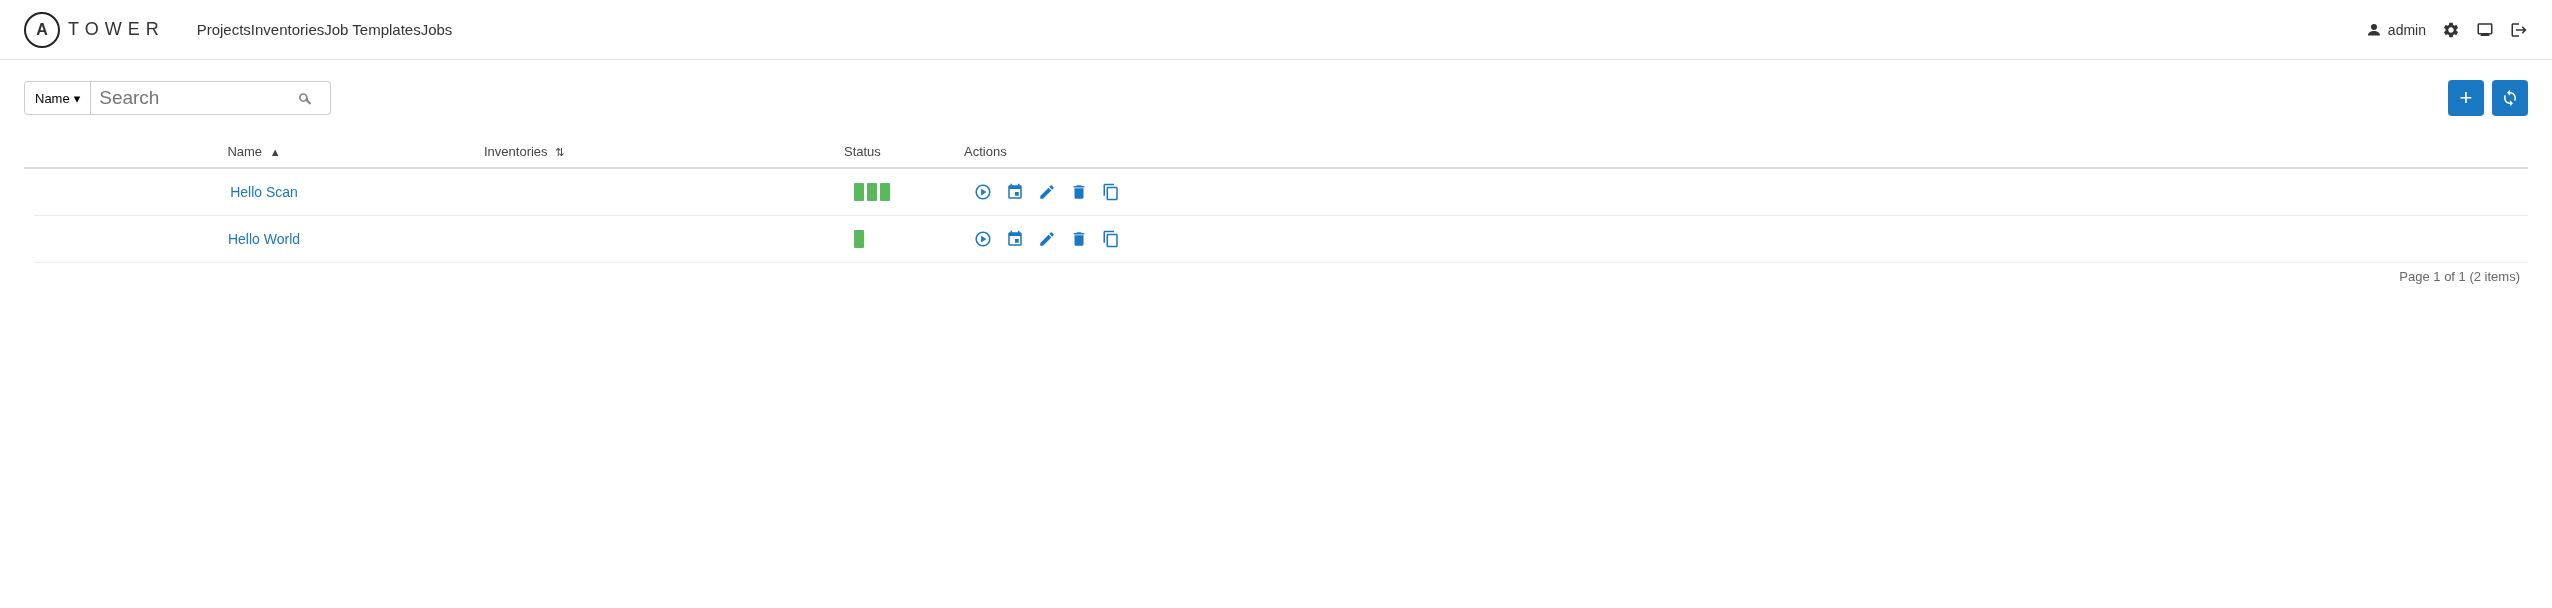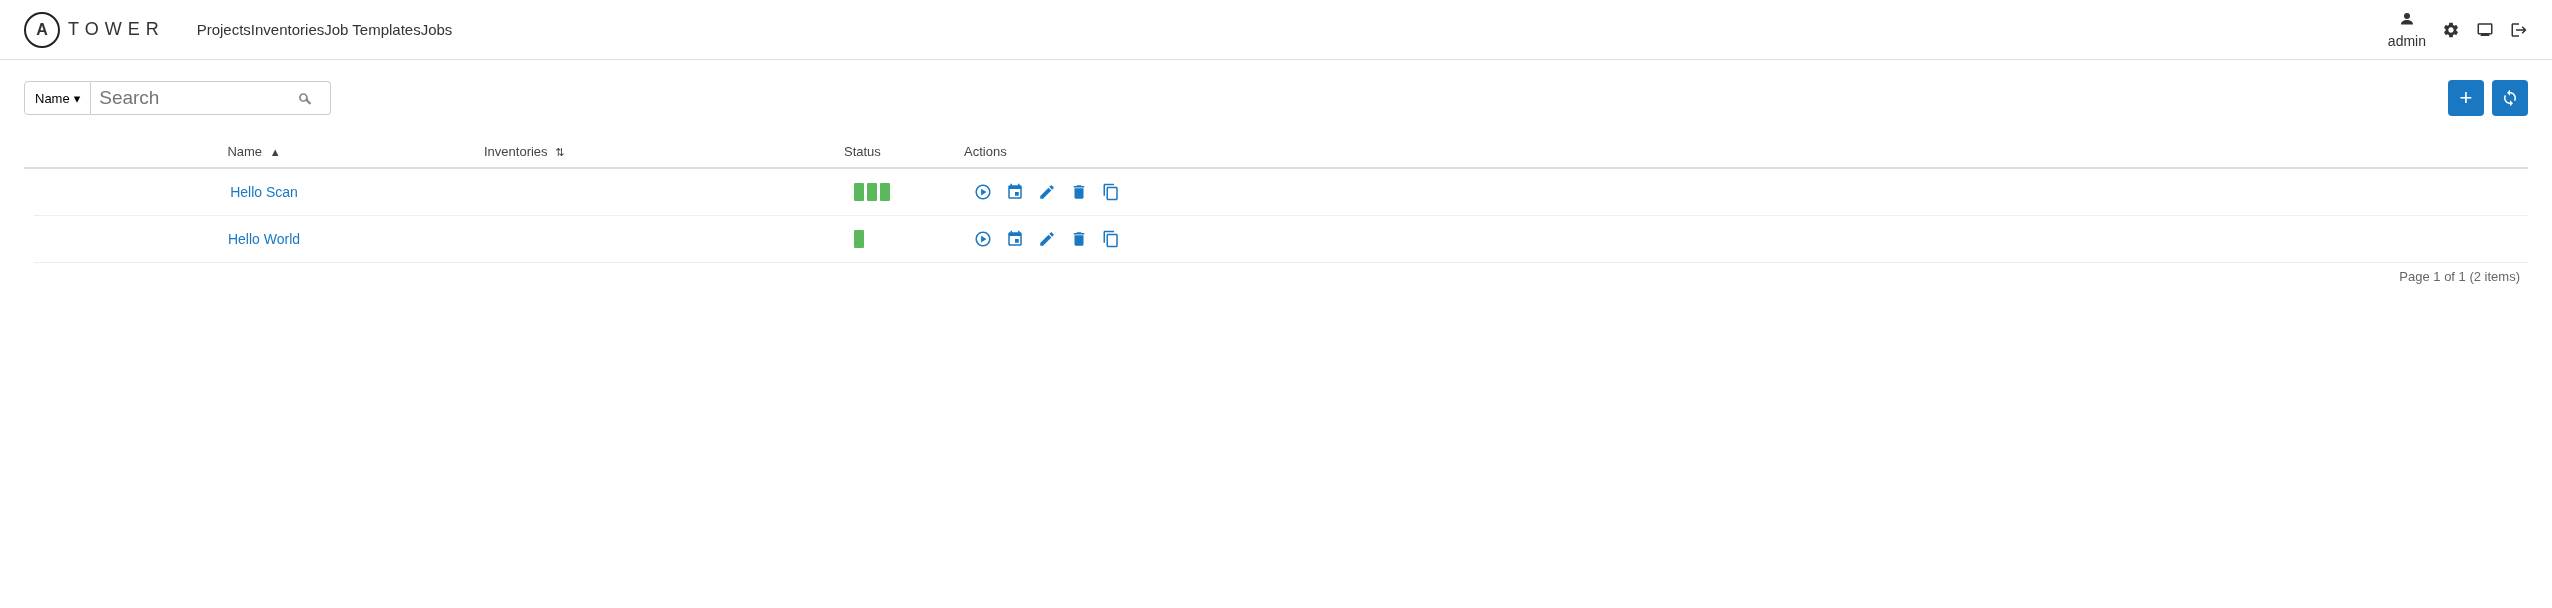--- a/index.html
+++ b/index.html
@@ -53,21 +53,20 @@
     .nav-right {
       display: flex;
       align-items: center;
       gap: 16px;
     }
     .nav-user {
       display: flex;
       align-items: center;
       gap: 6px;
       font-size: 14px;
-      flex-direction: column;
     }
     .nav-icon-btn {
       cursor: pointer;
       color: #333;
       font-size: 18px;
       display: flex;
       align-items: center;
     }
 
     

